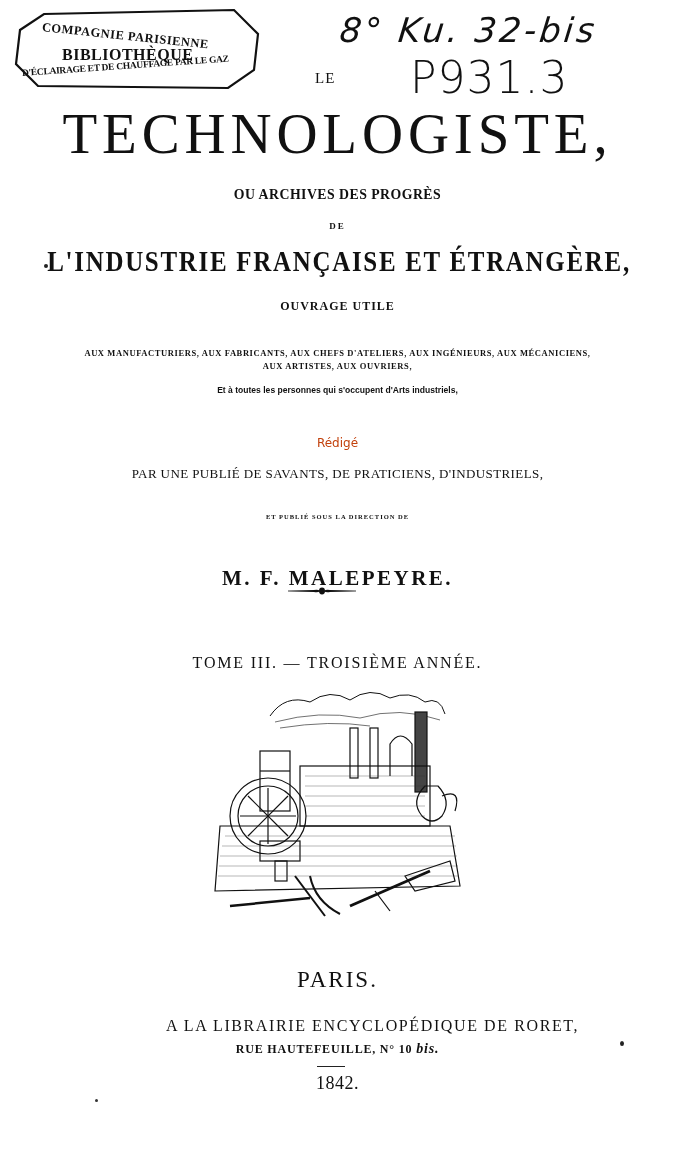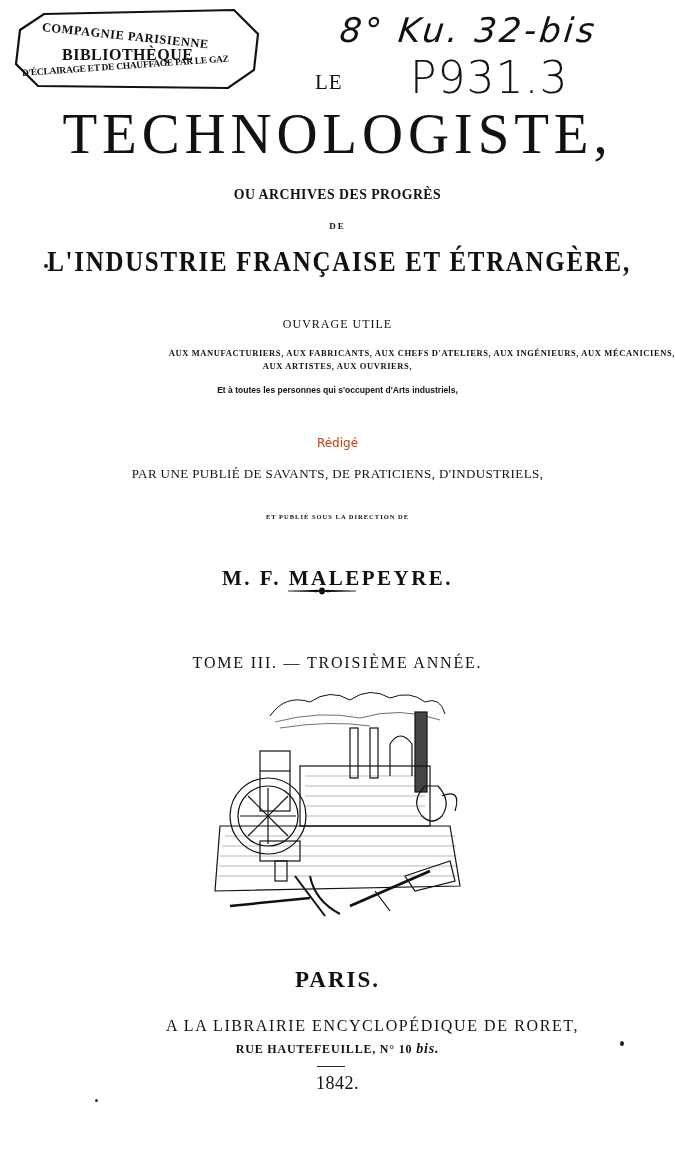--- a/index.html
+++ b/index.html
@@ -15,41 +15,41 @@
                  letter-spacing: 0.5px; transform: rotate(6deg); transform-origin: left center; white-space: nowrap; }
   .stamp-line2 { position: absolute; left: 48px; top: 38px; font-size: 16px; font-weight: bold; letter-spacing: 0.5px; white-space: nowrap; }
   .stamp-line3 { position: absolute; left: 8px; top: 60px; font-size: 9.5px; font-weight: bold;
                  transform: rotate(-4deg); transform-origin: left center; white-space: nowrap; letter-spacing: -0.3px; }
 
   
   .hand { font-family: "DejaVu Sans", sans-serif; font-style: italic; color: #111; white-space: nowrap; }
   .hand1 { left: 340px; top: 10px; font-size: 34px; letter-spacing: 3px; transform: skewX(-6deg); }
   .hand2 { left: 410px; top: 52px; font-size: 44px; letter-spacing: 1px; font-style: normal; font-weight: 300; }
 
-  .le { left: 315px; top: 70px; font-size: 21px; letter-spacing: 1px; }
+  .le { left: 315px; top: 70px; font-size: 15px; letter-spacing: 1px; }
 
   .title { top: 100px; font-size: 58px; letter-spacing: 5px; font-weight: normal; transform: scaleX(0.98); }
   .sub1 { top: 186px; font-size: 15px; font-weight: bold; letter-spacing: 0.5px; transform: scaleX(0.92); }
   .de { top: 221px; font-size: 9px; font-weight: bold; letter-spacing: 2px; }
   .industrie { top: 245px; font-size: 29px; font-weight: bold; letter-spacing: 2px; transform: scaleX(0.86); }
   .bullet1 { left: 44px; top: 264px; width: 4px; height: 4px; background:#222; border-radius:50%; }
-  .ouvrage { top: 317px; font-size: 12px; font-weight: normal; letter-spacing: 1px; }
-  .aux1 { top: 348px; font-size: 8.5px; font-weight: bold; letter-spacing: 0.6px; text-align: right; }
+  .ouvrage { top: 299px; font-size: 12px; font-weight: bold; letter-spacing: 1px; }
+  .aux1 { top: 348px; font-size: 8.5px; font-weight: bold; letter-spacing: 0.6px; }
   .aux2 { top: 361px; font-size: 8.5px; font-weight: bold; letter-spacing: 0.6px; }
   .toutes { top: 384px; font-size: 9.5px; font-weight: bold; font-family: "Liberation Sans", sans-serif; transform: scaleX(0.9); }
   .redige { top: 436px; font-size: 12px; font-family: "DejaVu Sans", sans-serif; font-weight: normal; color:#c2410c; }
   .par { top: 466px; font-size: 13px; letter-spacing: 0.4px; }
   .publie { top: 513px; font-size: 6.5px; font-weight: bold; letter-spacing: 1px; }
   .malepeyre { top: 533px; font-size: 21px; font-weight: bold; letter-spacing: 2.5px; margin-top: 33px; }
   .ornament { left: 288px; top: 586px; width: 68px; height: 10px; }
   .tome { top: 654px; font-size: 16px; letter-spacing: 1.8px; }
 
   .engraving { left: 200px; top: 676px; width: 280px; height: 246px; }
 
-  .paris { top: 967px; font-size: 23px; font-weight: bold; letter-spacing: 2px; text-align: center; }
+  .paris { top: 967px; font-size: 23px; font-weight: normal; letter-spacing: 2px; text-align: center; }
   .librairie { top: 1017px; font-size: 16px; letter-spacing: 1.6px; padding-left: 35px; }
   .rue { top: 1041px; font-size: 12px; font-weight: bold; letter-spacing: 0.8px; }
   .rue i { font-weight: bold; font-size: 14px; }
   .rule { left: 317px; top: 1066px; width: 28px; height: 1px; background: #222; }
   .year { top: 1073px; font-size: 18px; letter-spacing: 0.5px; }
   .dot-r { left: 620px; top: 1041px; width: 4px; height: 5px; background:#222; border-radius:50%; }
   .dot-l { left: 95px; top: 1099px; width: 3px; height: 3px; background:#333; border-radius:50%; }
 </style>
 </head>
 <body>

